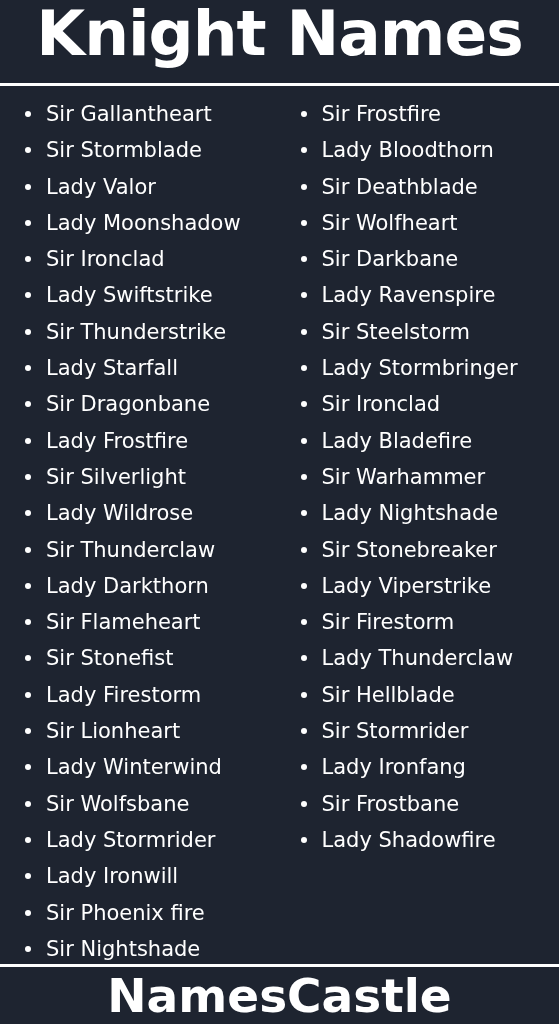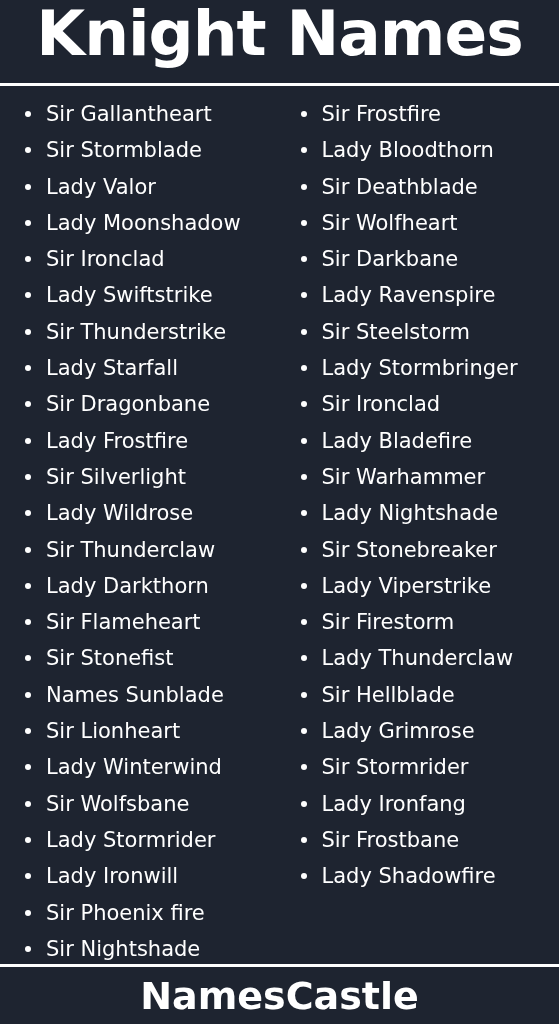--- a/index.html
+++ b/index.html
@@ -84,21 +84,21 @@
     height: 60px;
     border-top: 3px solid #ffffff;
     display: flex;
     align-items: center;
     justify-content: center;
     box-sizing: border-box;
   }
   .footer-text {
     font-family: "DejaVu Sans", sans-serif;
     font-weight: bold;
-    font-size: 38px;
+    font-size: 47px;
     letter-spacing: 0px;
     color: #ffffff;
     white-space: nowrap;
   }
 </style>
 </head>
 <body>
 
 <div class="page">
 
@@ -118,21 +118,21 @@
           <li>Sir Thunderstrike</li>
           <li>Lady Starfall</li>
           <li>Sir Dragonbane</li>
           <li>Lady Frostfire</li>
           <li>Sir Silverlight</li>
           <li>Lady Wildrose</li>
           <li>Sir Thunderclaw</li>
           <li>Lady Darkthorn</li>
           <li>Sir Flameheart</li>
           <li>Sir Stonefist</li>
-          <li>Names Sunblade</li>
+          <li>Lady Firestorm</li>
           <li>Sir Lionheart</li>
           <li>Lady Winterwind</li>
           <li>Sir Wolfsbane</li>
           <li>Lady Stormrider</li>
           <li>Lady Ironwill</li>
           <li>Sir Phoenix fire</li>
           <li>Sir Nightshade</li>
         </ul>
     </div>
     <div class="col col-right">
@@ -147,21 +147,20 @@
           <li>Lady Stormbringer</li>
           <li>Sir Ironclad</li>
           <li>Lady Bladefire</li>
           <li>Sir Warhammer</li>
           <li>Lady Nightshade</li>
           <li>Sir Stonebreaker</li>
           <li>Lady Viperstrike</li>
           <li>Sir Firestorm</li>
           <li>Lady Thunderclaw</li>
           <li>Sir Hellblade</li>
-          <li>Lady Grimrose</li>
           <li>Sir Stormrider</li>
           <li>Lady Ironfang</li>
           <li>Sir Frostbane</li>
           <li>Lady Shadowfire</li>
         </ul>
     </div>
   </div>
 
   <div class="footer-bar">
     <div class="footer-text">NamesCastle</div>

